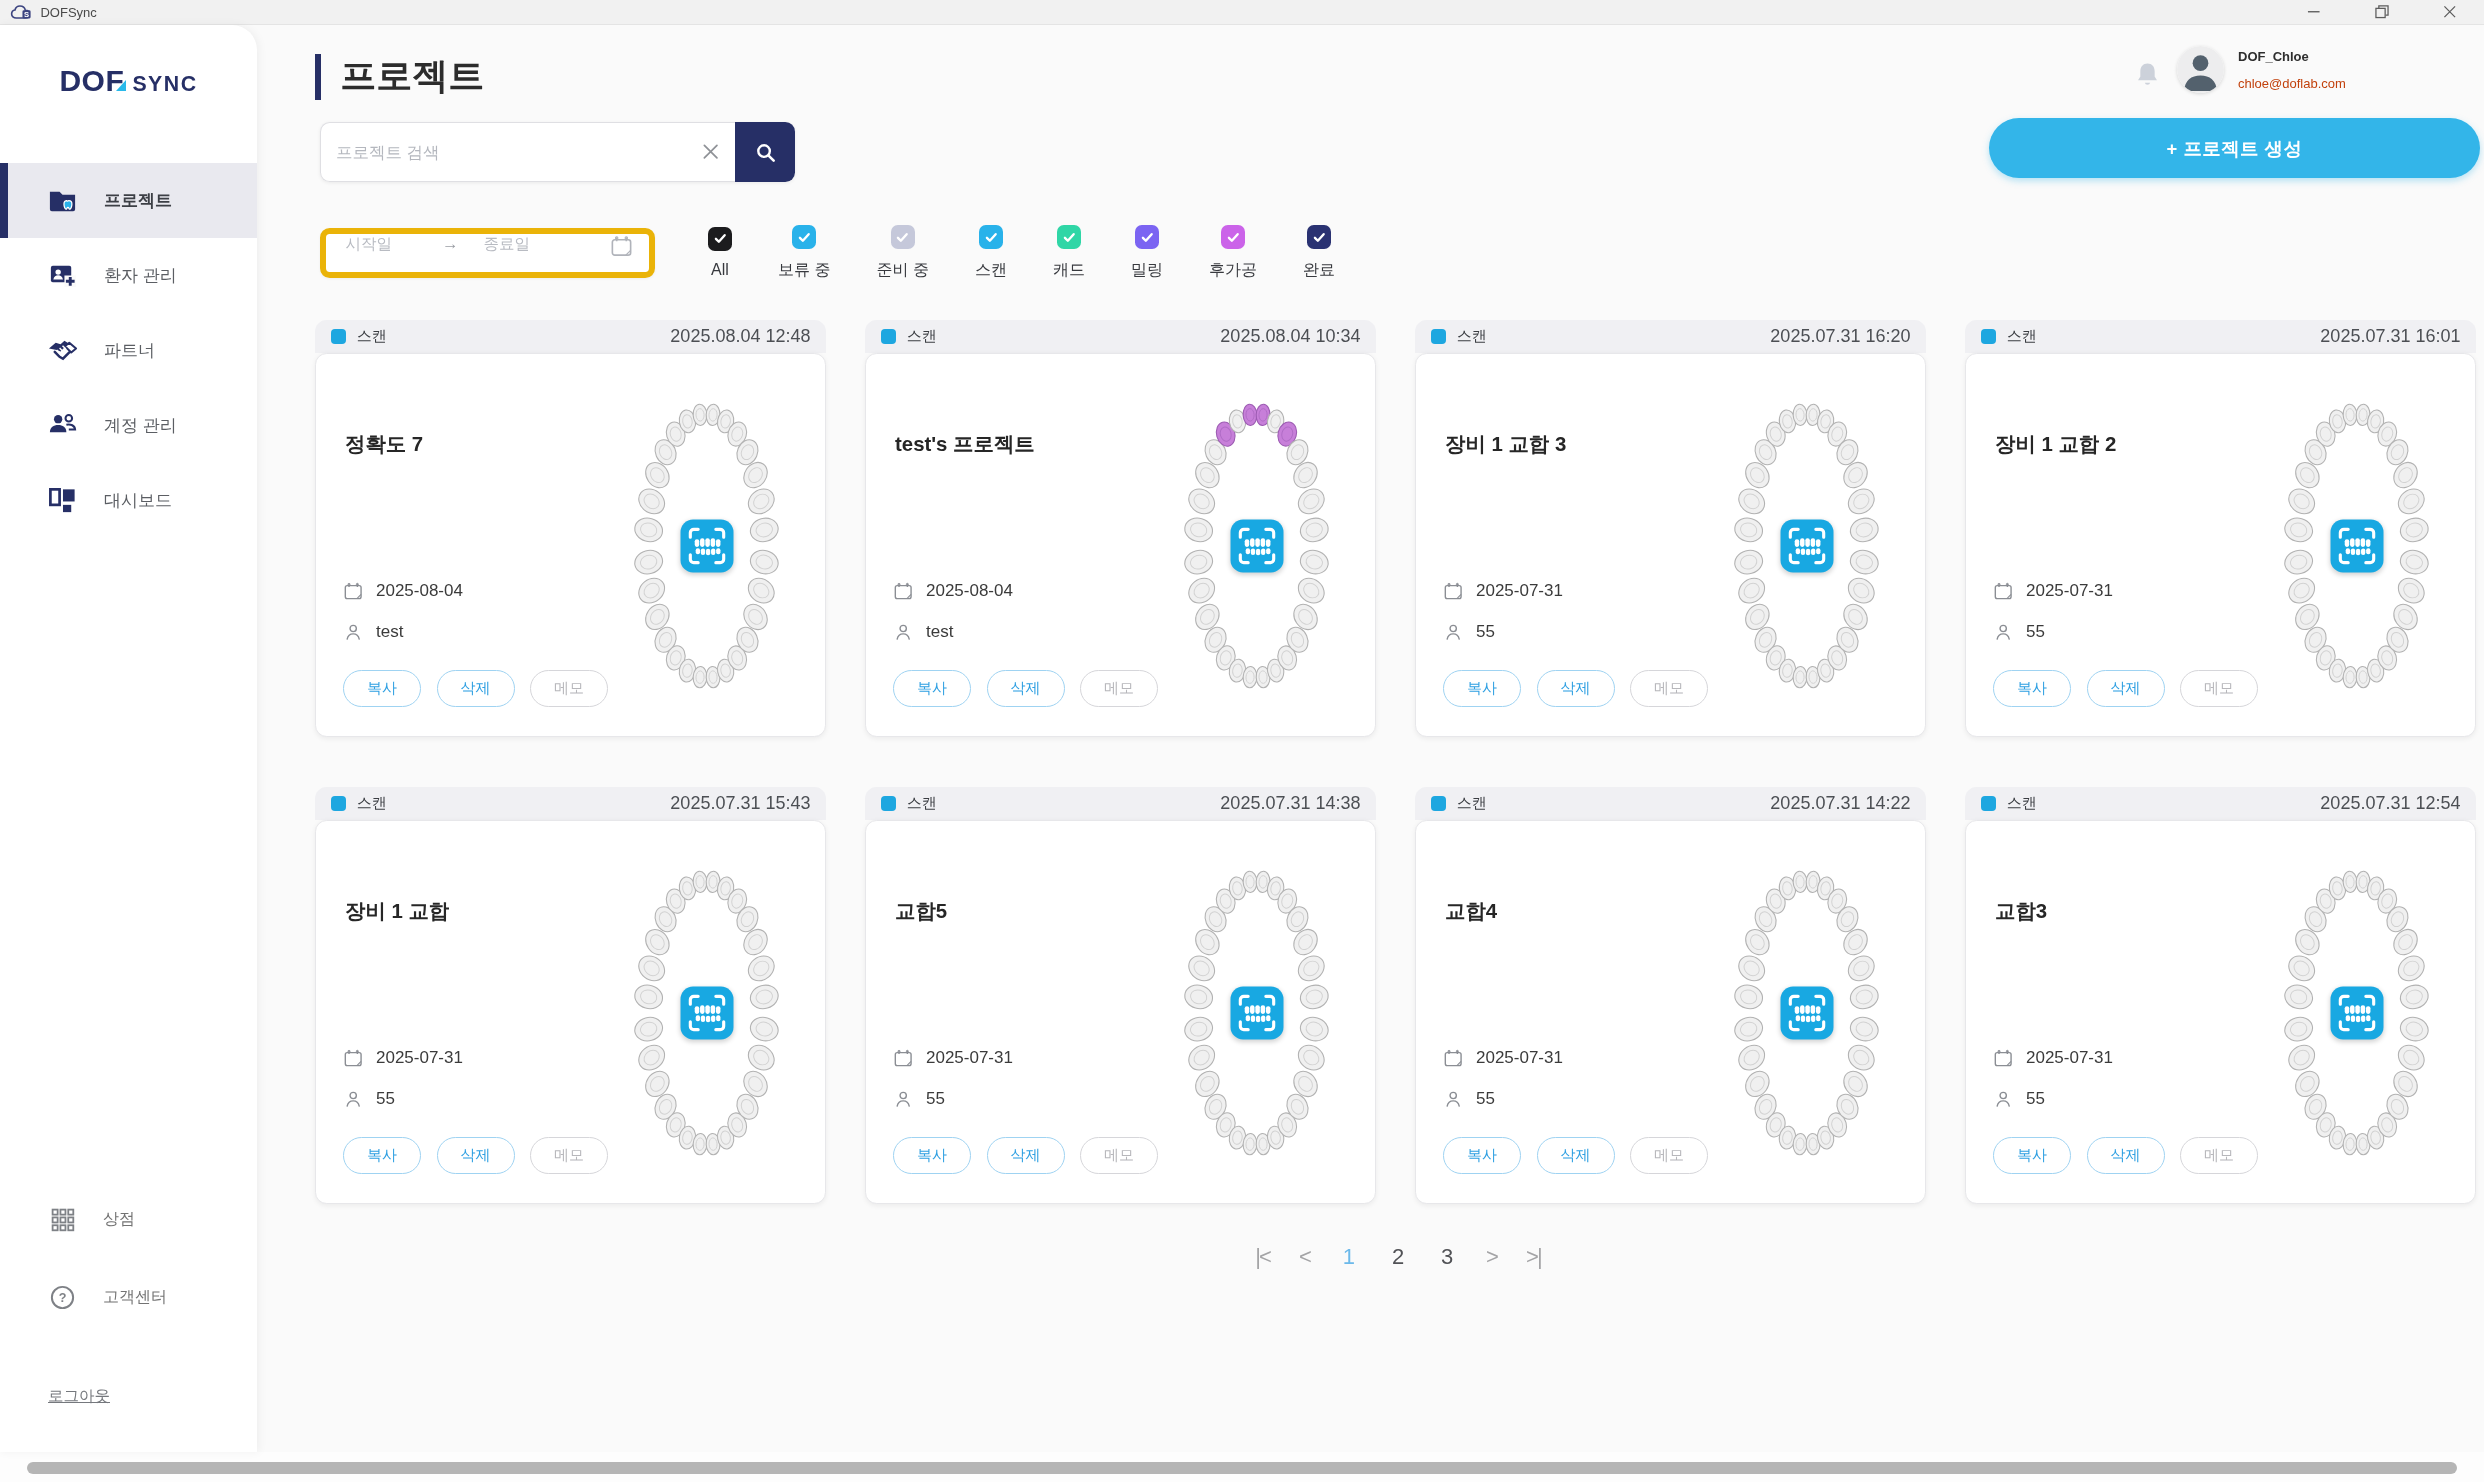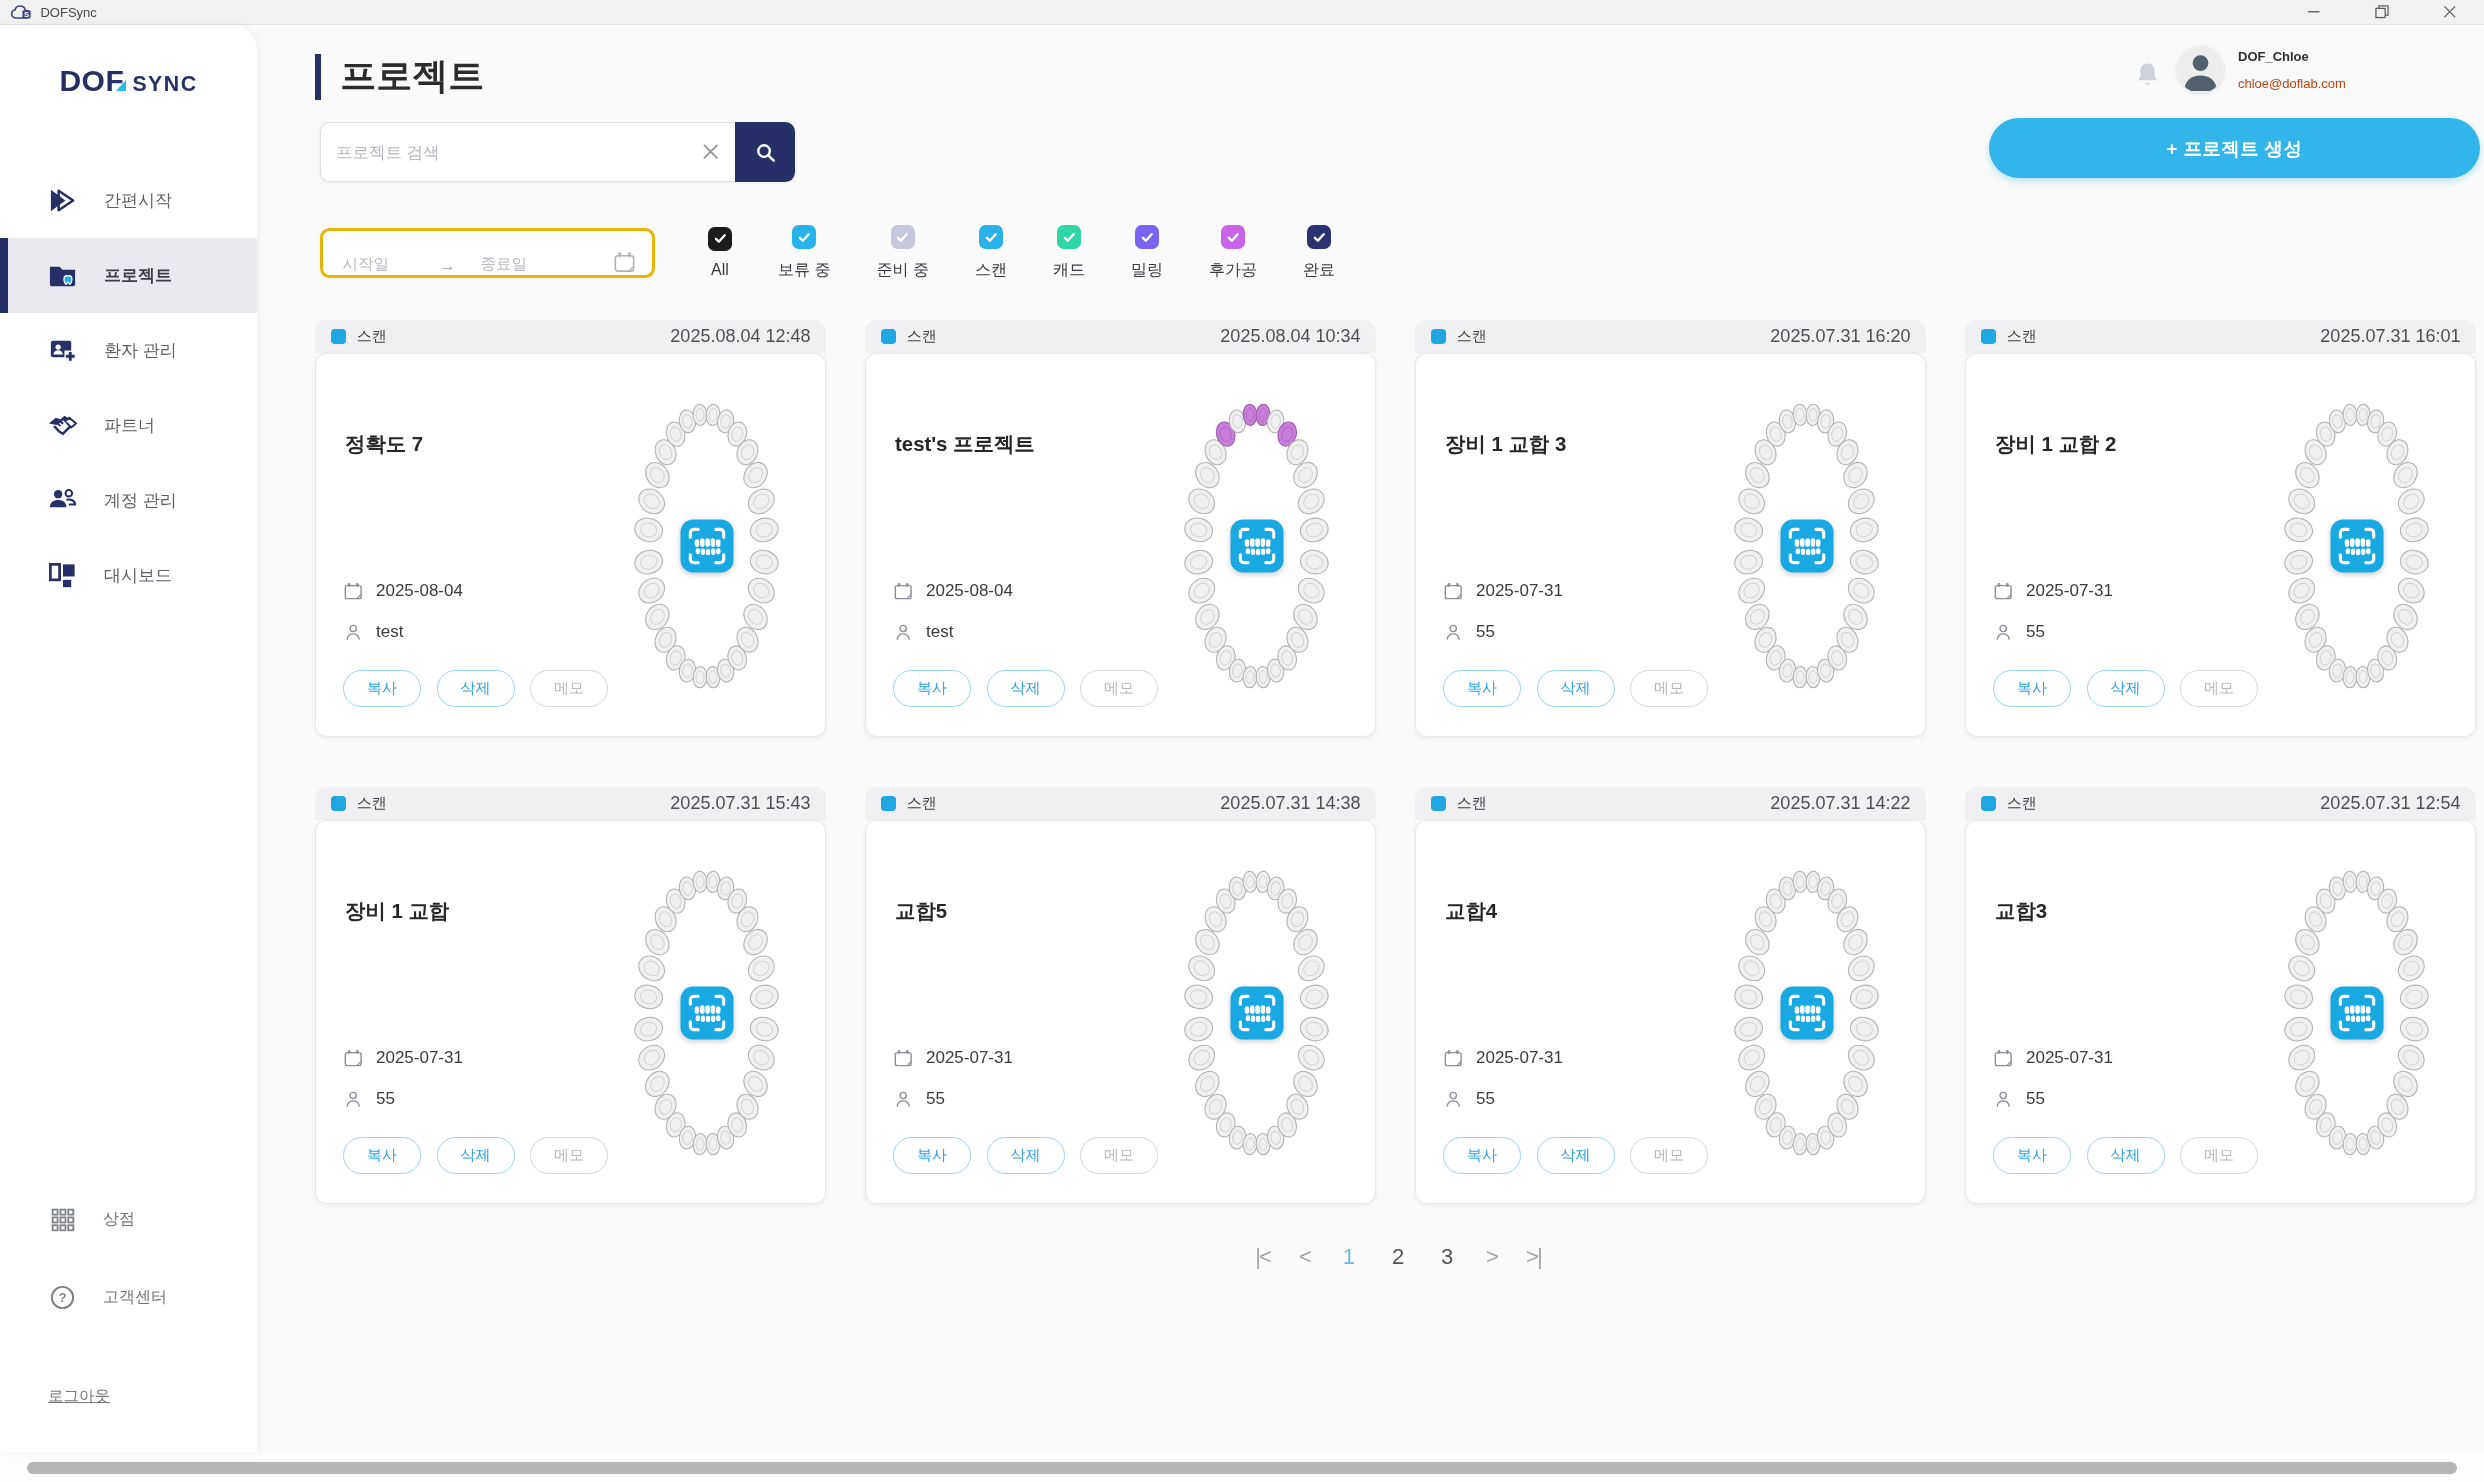--- a/index.html
+++ b/index.html
@@ -47,21 +47,21 @@
 
   
   .search { position:absolute; left:320px; top:122px; width:475px; height:60px; display:flex; border-radius:9.7px; box-shadow:0 1px 3.9px rgba(0,0,0,.07); }
   .search-input { flex:1; border:1px solid #dfdfe3; border-right:none; border-radius:9.7px 0 0 9.7px; background:#fff; padding:0 43px 0 15px; font-size:16.5px; color:#333; outline:none; font-family:inherit; }
   .search-input::placeholder { color:#b4b7be; }
   .search-clear { position:absolute; right:74px; top:19.4px; width:21.3px; height:21.3px; cursor:pointer; }
   .search-btn { width:60px; border:none; background:#262f66; border-radius:0 9.7px 9.7px 0; display:flex; align-items:center; justify-content:center; cursor:pointer; }
   .search-btn svg { width:25px; height:25px; }
 
   
-  .daterange { position:absolute; left:320px; top:228px; width:335px; height:50px; background:#fff; border:3px solid #eab308; border-radius:9.7px; box-shadow:0 1px 2.9px rgba(0,0,0,.05); display:flex; align-items:flex-end; padding:0 15.5px 0 19.4px; }
+  .daterange { position:absolute; left:320px; top:228px; width:335px; height:50px; background:#fff; border:6px solid #eab308; border-radius:9.7px; box-shadow:0 1px 2.9px rgba(0,0,0,.05); display:flex; align-items:flex-start; padding:0 15.5px 0 19.4px; }
   .dr-ph { font-size:15.5px; color:#b8bbc2; }
   .dr-arrow { margin:0 25px 0 50px; color:#9a9da4; font-size:16.5px; }
   .dr-cal { margin-left:auto; width:25px; height:25px; cursor:pointer; }
   .checks { position:absolute; left:708px; top:228px; height:50px; display:flex; align-items:center; gap:46px; }
   .check { display:flex; align-items:center; gap:10.7px; cursor:pointer;flex-direction:column; }
   .cb { width:24px; height:24px; border-radius:6.8px; display:flex; align-items:center; justify-content:center; }
   .cb svg { width:14.6px; height:14.6px; }
   .cb-label { font-size:16px; color:#37393e; }
 
   
@@ -129,27 +129,20 @@
     </div>
   </div>
 
   <div class="sidebar">
     <div class="logo">
       <span class="logo-dof">DOF</span>
       <span class="logo-tri"></span>
       <span class="logo-sync">SYNC</span>
     </div>
     <div class="side-nav">
-  <div class="side-item">
-    <span class="side-icon"><svg viewBox="0 0 32 32">
-              <polygon points="4,5 4,27 19,16" fill="#262f66"></polygon>
-              <polygon points="12,6 27,16 12,26" fill="none" stroke="#262f66" stroke-width="2.6" stroke-linejoin="round"></polygon>
-            </svg></span>
-    <span class="side-label">간편시작</span>
-  </div>
 
   <div class="side-item active">
     <span class="side-icon"><svg viewBox="0 0 32 32">
               <path d="M3 7h10l3 3h13v15a2 2 0 0 1-2 2H5a2 2 0 0 1-2-2z" fill="#262f66"></path>
               <path d="M20.6 16.2c-2.1 0-3.1 1.4-3.1 3.4 0 3 1.3 5.4 2.3 5.4.8 0 .7-1.9 1.8-1.9s1 1.9 1.8 1.9c1 0 2.3-2.4 2.3-5.4 0-2-1-3.4-3.1-3.4-.7 0-1 .4-1.5.4s-.8-.4-1.5-.4z" fill="#29b2ea" stroke="#ffffff" stroke-width="1.3"></path>
             </svg></span>
     <span class="side-label">프로젝트</span>
   </div>
 
   <div class="side-item">

